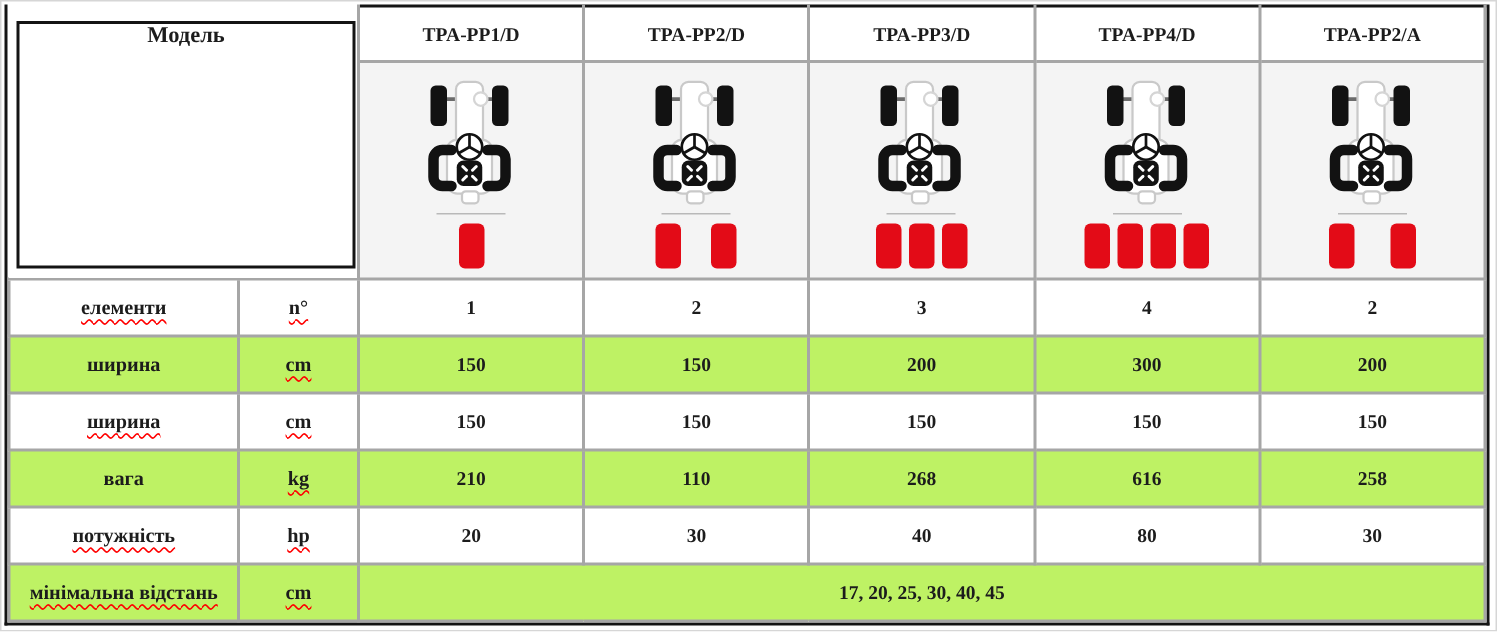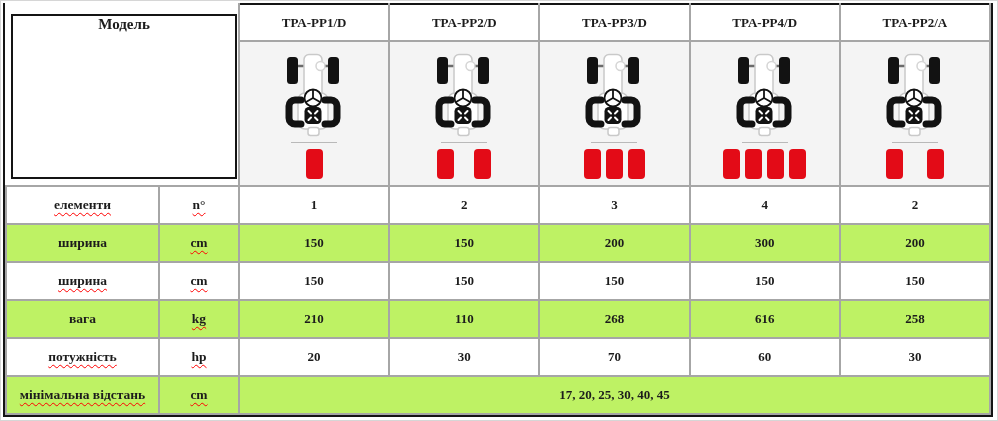--- a/index.html
+++ b/index.html
@@ -277,22 +277,22 @@
             <td class="value-cell">110</td>
             <td class="value-cell">268</td>
             <td class="value-cell">616</td>
             <td class="value-cell">258</td>
           </tr>
           <tr class="data-row">
             <td class="row-label"><span class="sq">потужність</span></td>
             <td class="row-unit"><span class="sq">hp</span></td>
             <td class="value-cell">20</td>
             <td class="value-cell">30</td>
-            <td class="value-cell">70</td>
-            <td class="value-cell">60</td>
+            <td class="value-cell">40</td>
+            <td class="value-cell">80</td>
             <td class="value-cell">30</td>
           </tr>
           <tr class="data-row shaded">
             <td class="row-label"><span class="sq">мінімальна відстань</span></td>
             <td class="row-unit"><span class="sq">cm</span></td>
             <td class="value-cell" colspan="5">17, 20, 25, 30, 40, 45</td>
           </tr>
         </tbody>
     </table>
   </div>

